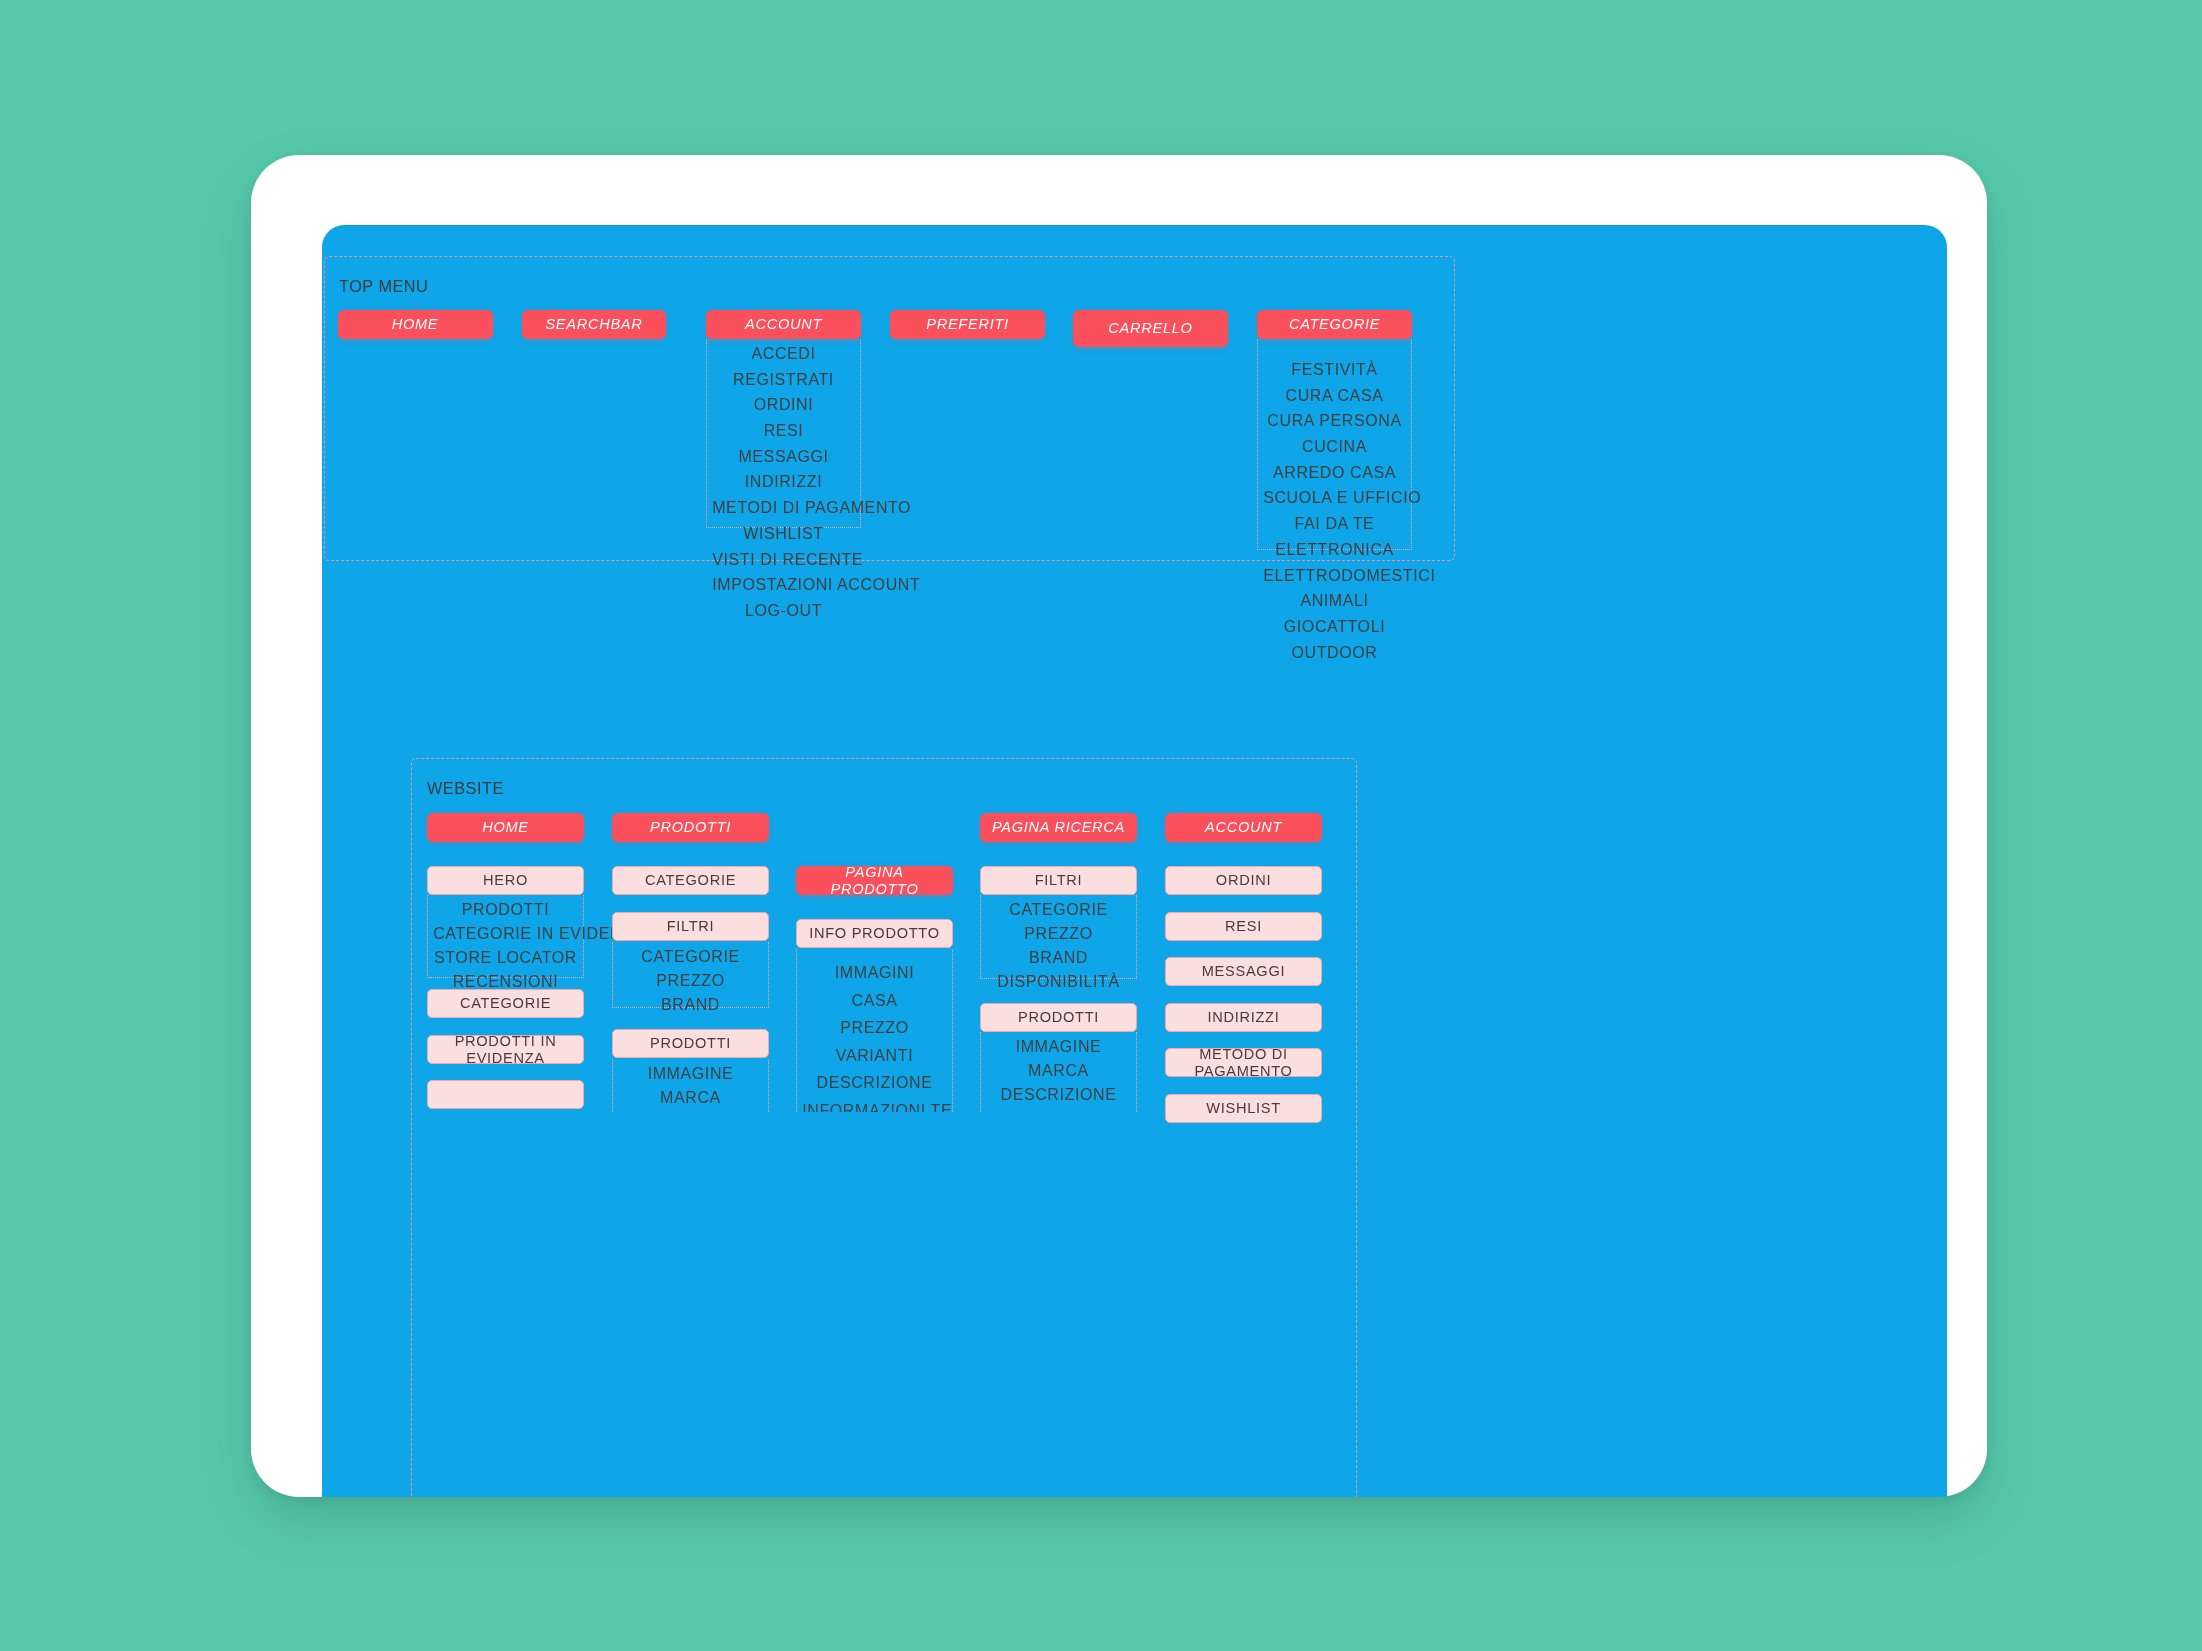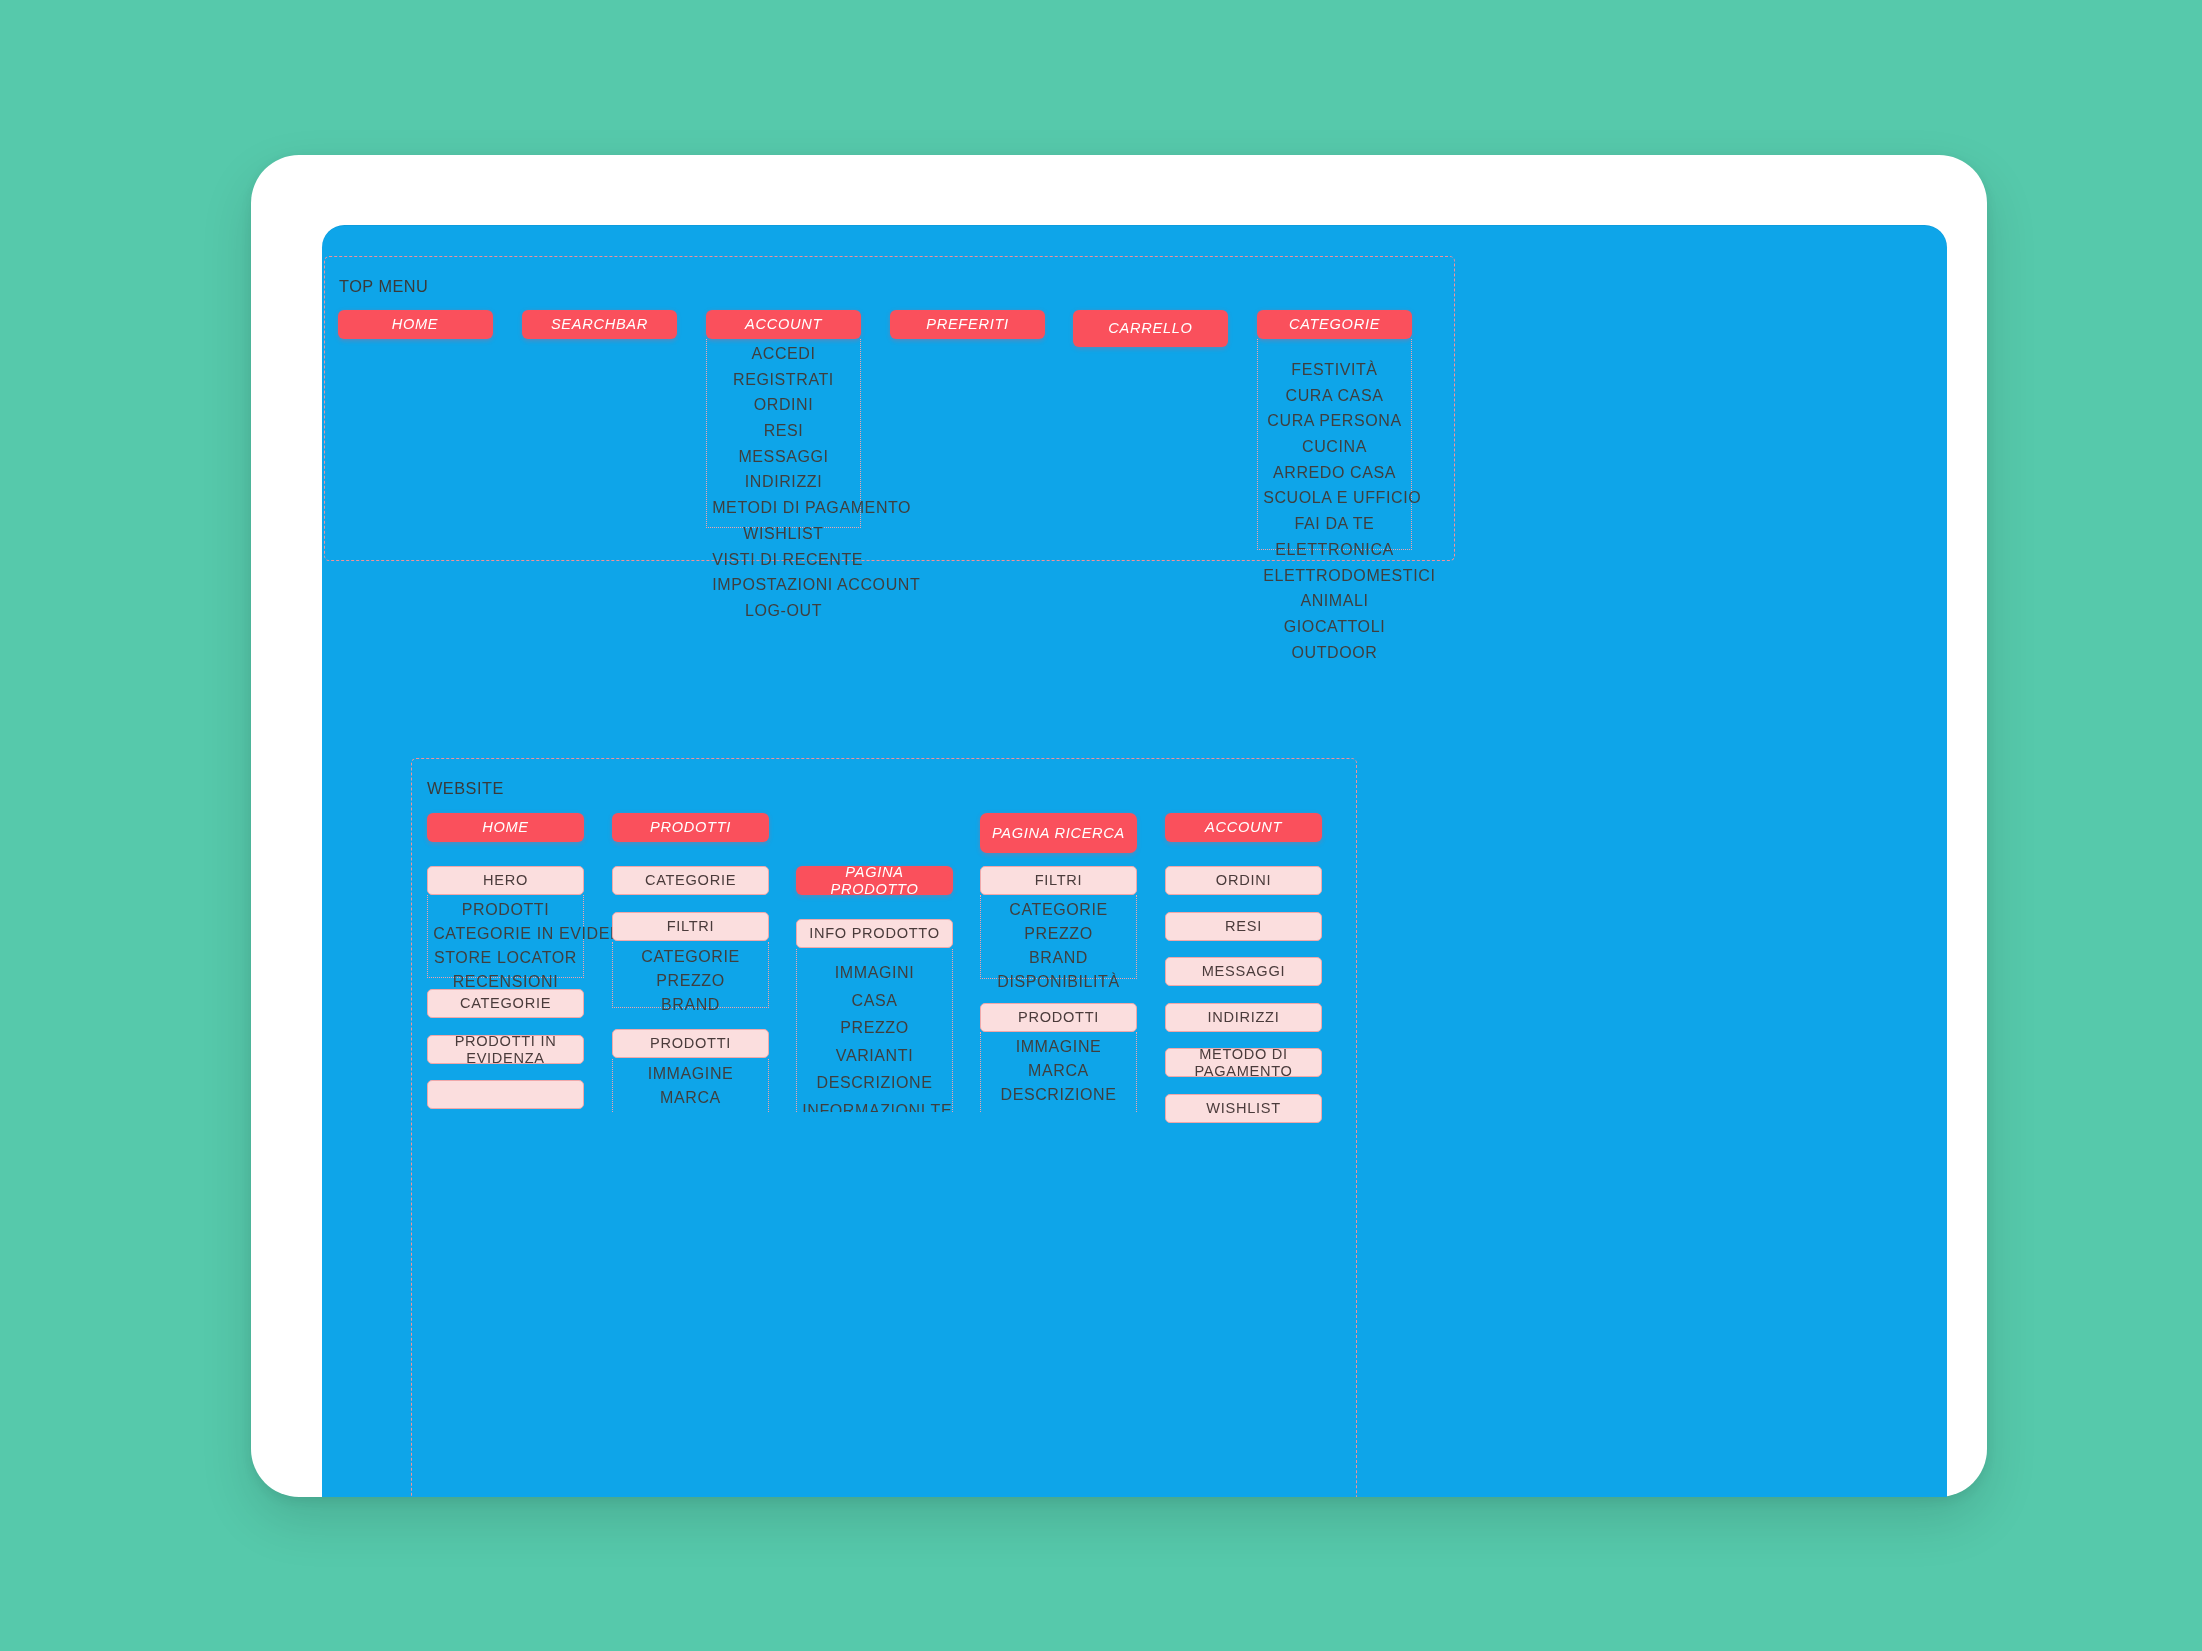--- a/index.html
+++ b/index.html
@@ -136,21 +136,21 @@
 
 <div id="stage">
   <div id="device-frame">
     <div id="device-screen">
       <div id="canvas">
 
         <div class="section" style="left:1.7px; top:31px; width:1131px; height:305px;"></div>
         <div class="section-label" style="left:17px; top:52px;">TOP MENU</div>
 
         <div class="btn-red" style="left:15.5px; top:85px; width:155px; height:29px;">HOME</div>
-        <div class="btn-red" style="left:200px; top:85px; width:155px; height:29px;">SEARCHBAR</div>
+        <div class="btn-red" style="left:200px; top:85px; width:144px; height:29px;">SEARCHBAR</div>
         <div class="btn-red" style="left:384px; top:85px; width:155px; height:29px;">ACCOUNT</div>
         <div class="btn-red" style="left:568px; top:85px; width:155px; height:29px;">PREFERITI</div>
         <div class="btn-red" style="left:751px; top:85px; width:155px; height:37px;">CARRELLO</div>
         <div class="btn-red" style="left:935px; top:85px; width:155px; height:29px;">CATEGORIE</div>
 
         <div class="dropbox" id="acct-drop" style="left:384px; top:114px; width:155px; height:189px; padding-top:6px; gap:7.7px;">
             <div class="drop-item">ACCEDI</div>
             <div class="drop-item">REGISTRATI</div>
             <div class="drop-item">ORDINI</div>
             <div class="drop-item">RESI</div>
@@ -213,21 +213,21 @@
         <div class="dropbox openbottom" id="pp-info-items" style="left:474px; top:724px; width:157px; height:163px; padding-top:15px; gap:9.5px; overflow:hidden;">
             <div class="drop-item">IMMAGINI</div>
             <div class="drop-item">CASA</div>
             <div class="drop-item">PREZZO</div>
             <div class="drop-item">VARIANTI</div>
             <div class="drop-item">DESCRIZIONE</div>
             <div class="drop-item">INFORMAZIONI TECNICHE</div>
             <div class="drop-item">GIACENZA</div>
           </div>
 
-        <div class="btn-red" style="left:658px; top:588px; width:157px; height:40px;border-radius:7px;">PAGINA RICERCA</div>
+        <div class="btn-red" style="left:658px; top:588px; width:157px; height:29px;">PAGINA RICERCA</div>
         <div class="btn-pink" style="left:658px; top:641px; width:157px; height:29px;">FILTRI</div>
         <div class="dropbox" id="ric-filtri-items" style="left:658px; top:670px; width:157px; height:84px; padding-top:6px; gap:6px;">
             <div class="drop-item">CATEGORIE</div>
             <div class="drop-item">PREZZO</div>
             <div class="drop-item">BRAND</div>
             <div class="drop-item">DISPONIBILITÀ</div>
           </div>
         <div class="btn-pink" style="left:658px; top:778px; width:157px; height:29px;">PRODOTTI</div>
         <div class="dropbox openbottom" id="ric-prod-items" style="left:658px; top:807px; width:157px; height:80px; padding-top:6px; gap:6px; overflow:hidden;">
             <div class="drop-item">IMMAGINE</div>

